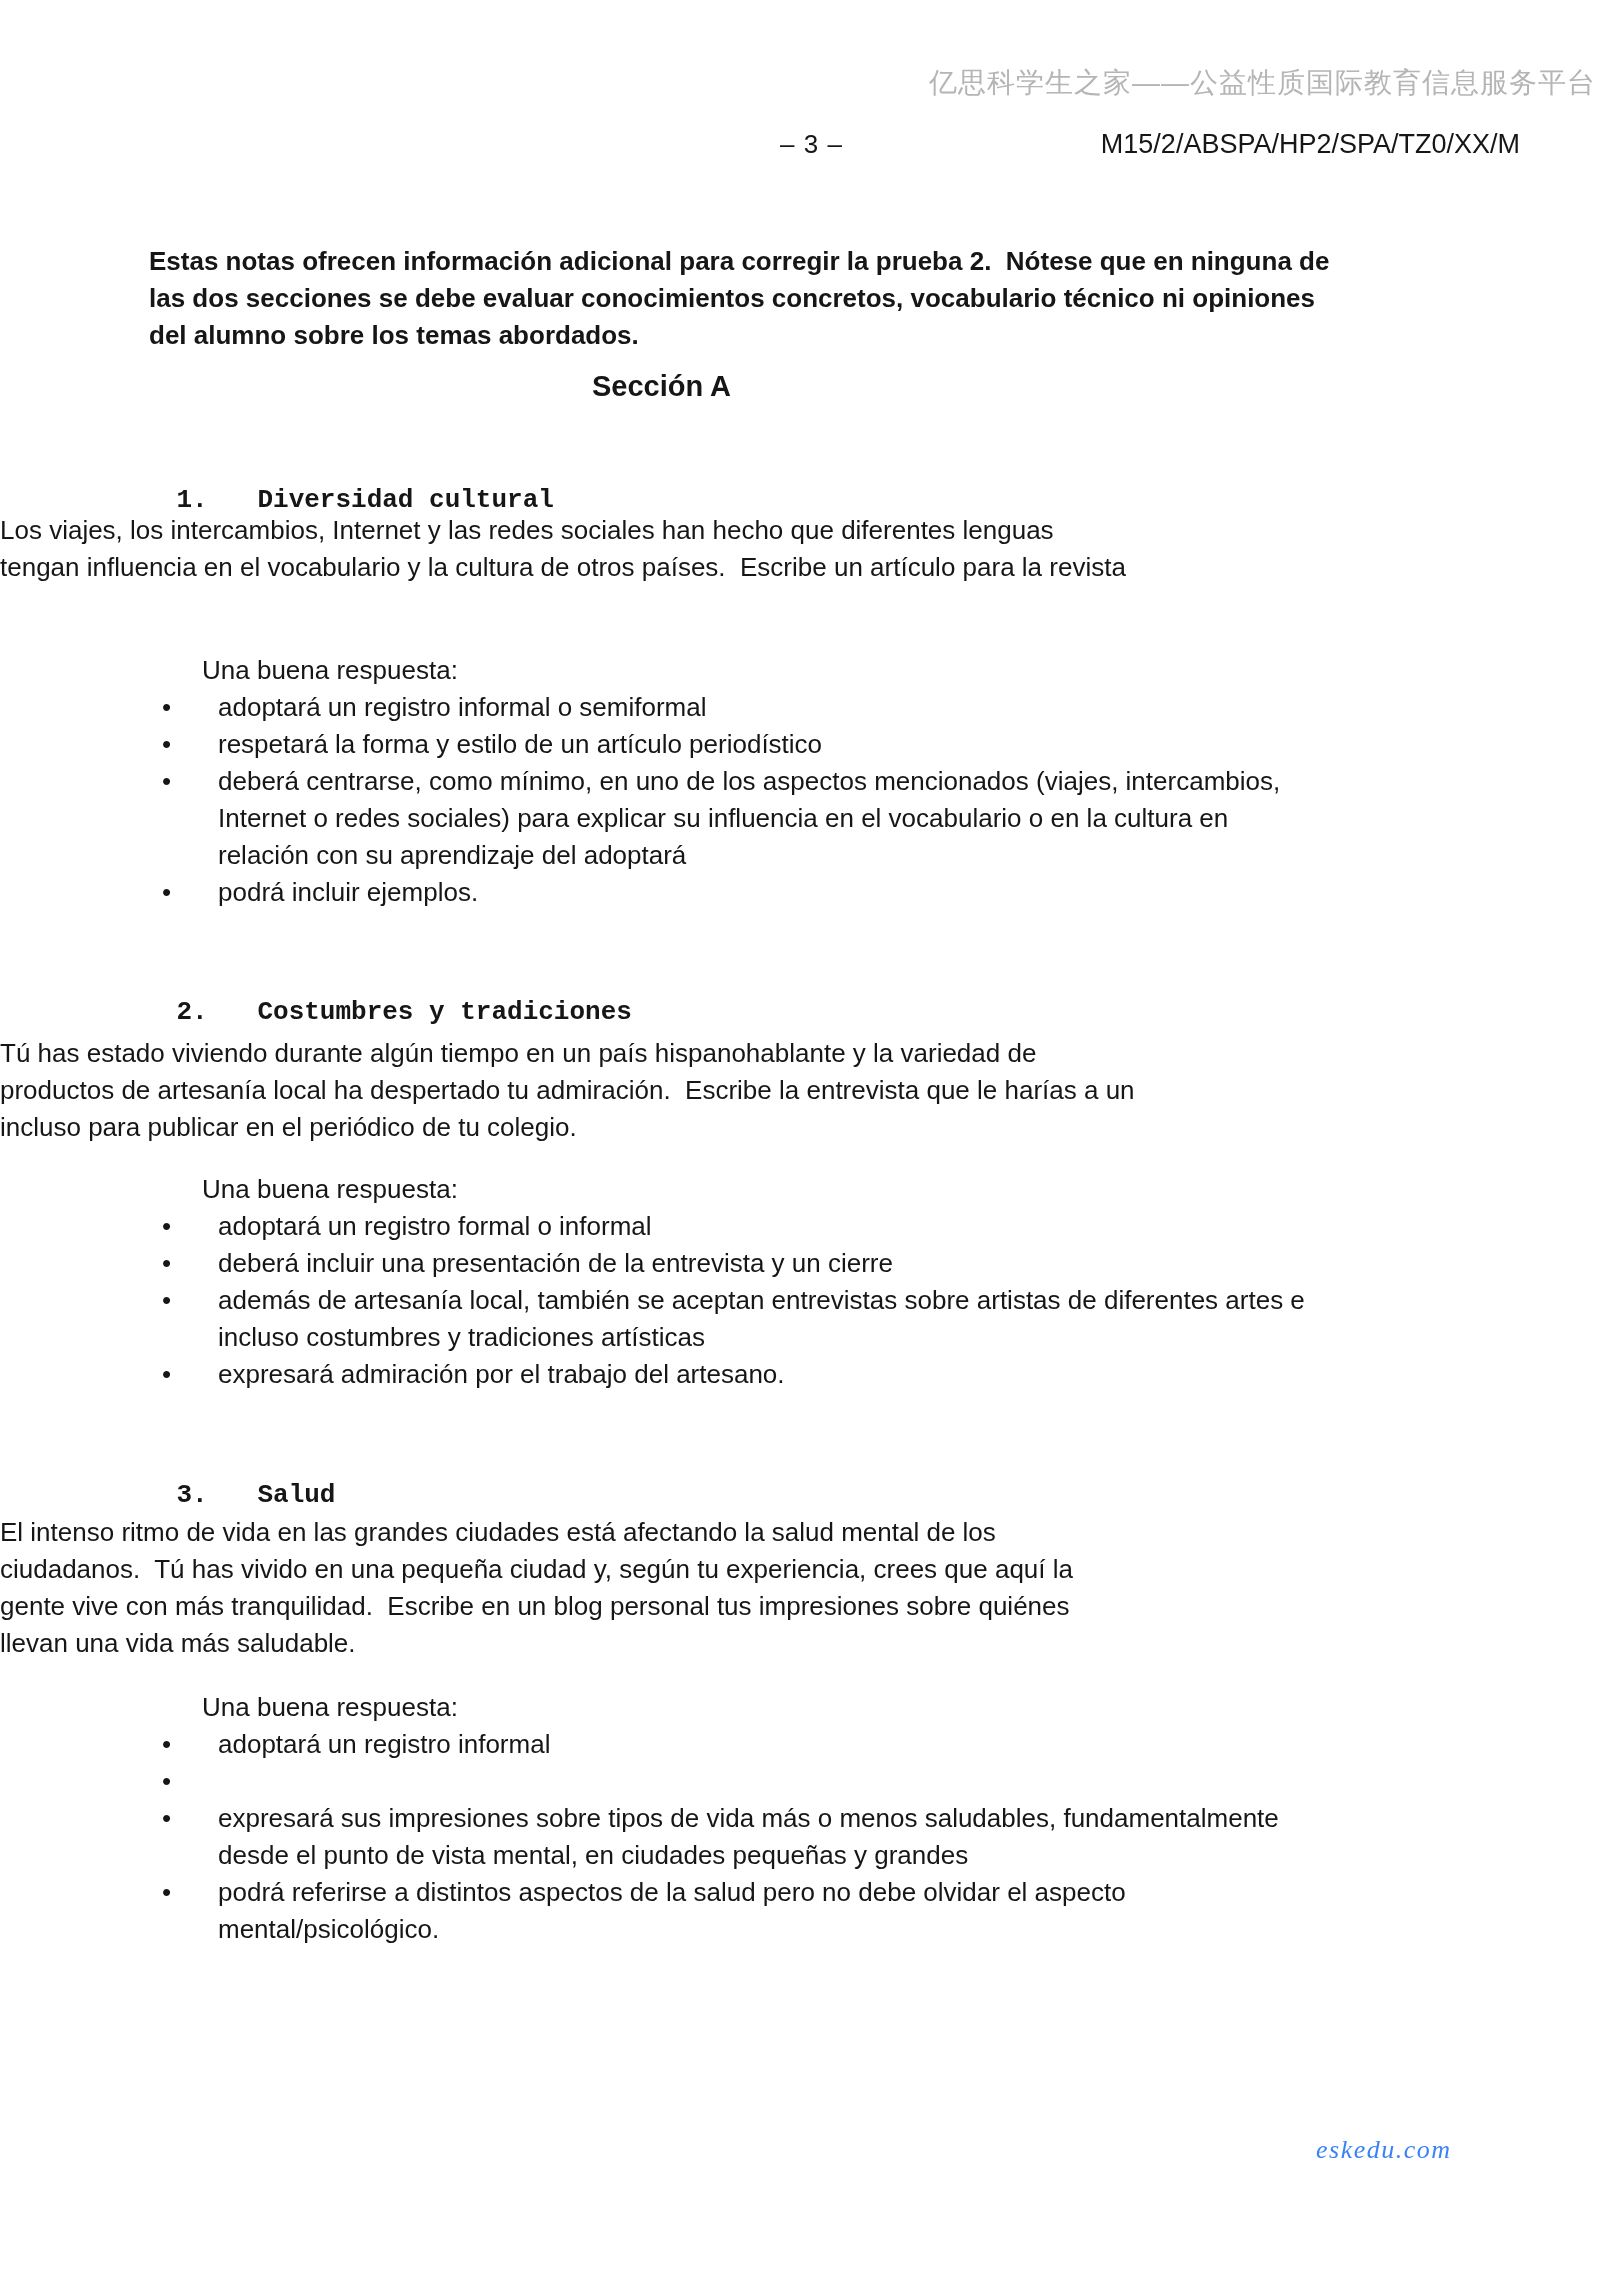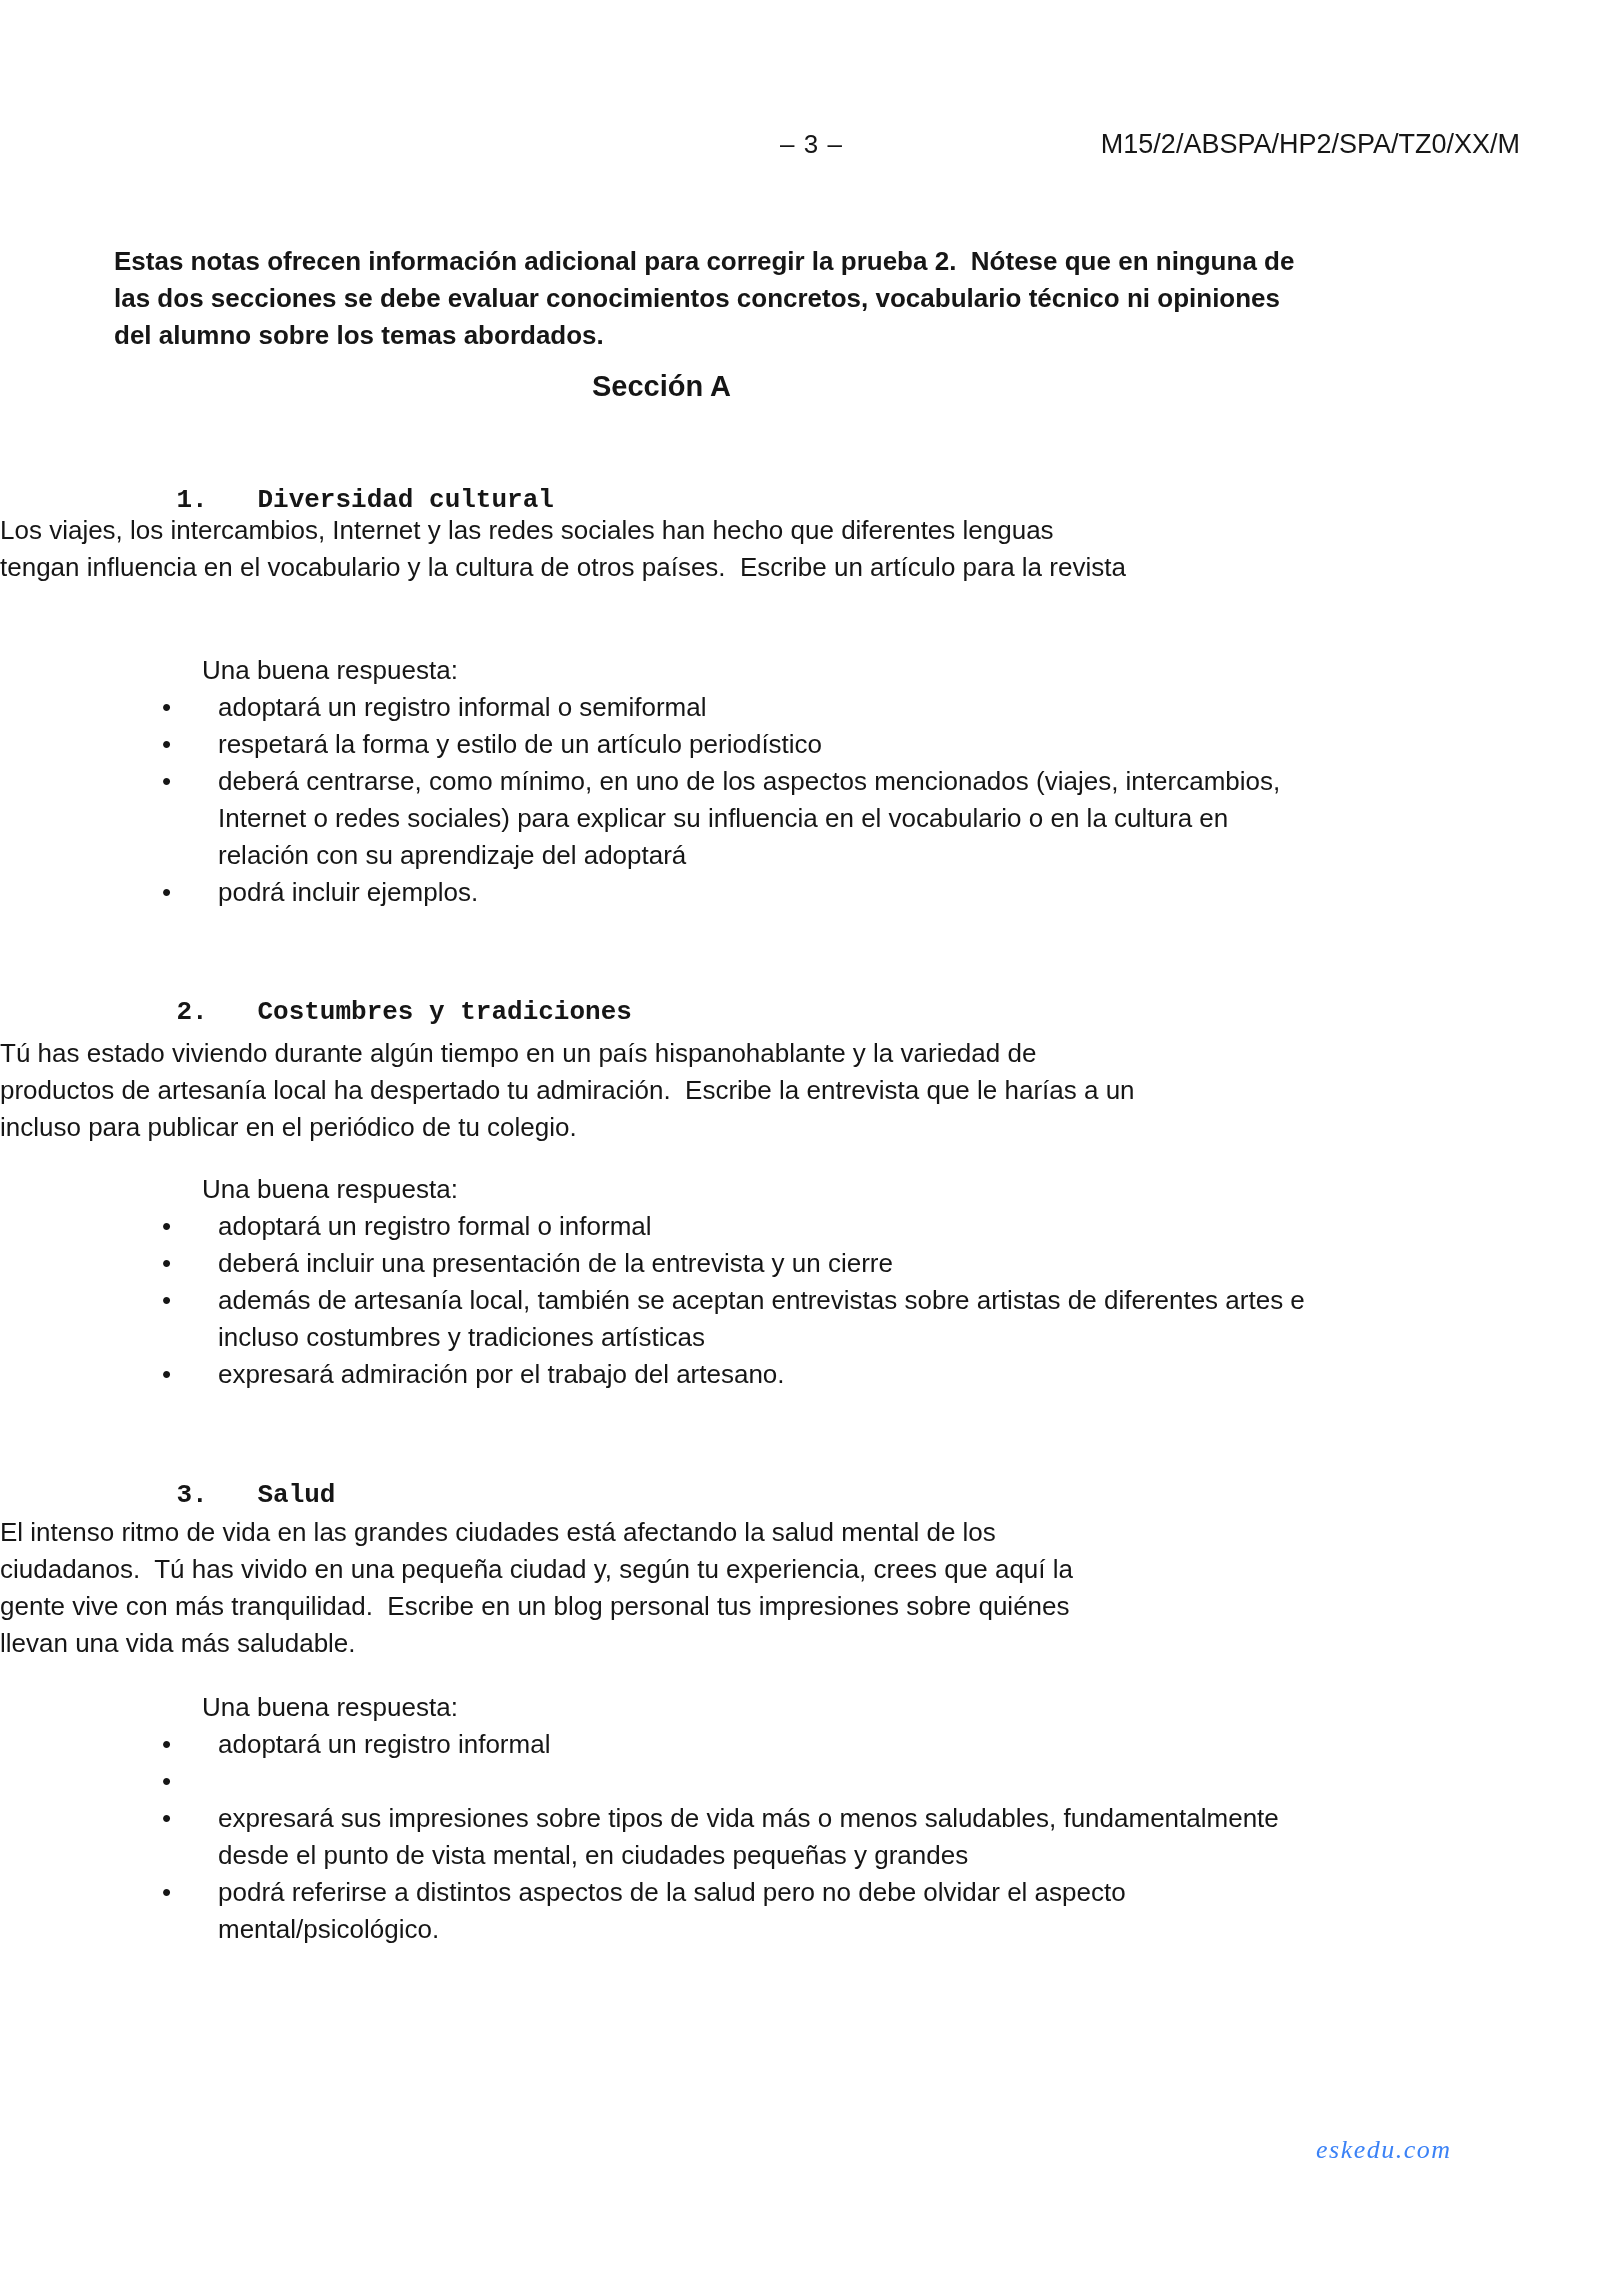--- a/index.html
+++ b/index.html
@@ -8,21 +8,21 @@
     width: 1623px;
     height: 2295px;
     background: #ffffff;
     margin: 0 auto;
     font-family: "Liberation Sans", sans-serif;
     color: #161616;
     overflow: hidden;
   }
   .abs { position: absolute; }
   .line { white-space: pre; line-height: 37px; font-size: 26px; }
-  .bold { font-weight: bold; }
+  .bold { font-weight: bold; margin-left: 35px; }
 
   
   #cn-watermark {
     left: 929px; top: 64px;
     font-size: 28px;
     color: #b5b5b5;
     letter-spacing: 1px;
     white-space: pre;
   }
   #page-number {
@@ -82,20 +82,21 @@
     color: #3b82f6;
     letter-spacing: 1.5px;
     font-style: italic;
   }
 </style>
 </head>
 <body>
 
 <div id="page">
 
+  <div id="cn-watermark" class="abs">亿思科学生之家——公益性质国际教育信息服务平台</div>
   <div id="page-number" class="abs">– 3 –</div>
   <div id="doc-code" class="abs">M15/2/ABSPA/HP2/SPA/TZ0/XX/M</div>
 
   <div id="intro-note" class="abs">
     <div class="line bold">Estas notas ofrecen información adicional para corregir la prueba 2.  Nótese que en ninguna de</div>
     <div class="line bold">las dos secciones se debe evaluar conocimientos concretos, vocabulario técnico ni opiniones</div>
     <div class="line bold">del alumno sobre los temas abordados.</div>
   </div>
 
   <div id="section-title" class="abs">Sección A</div>

